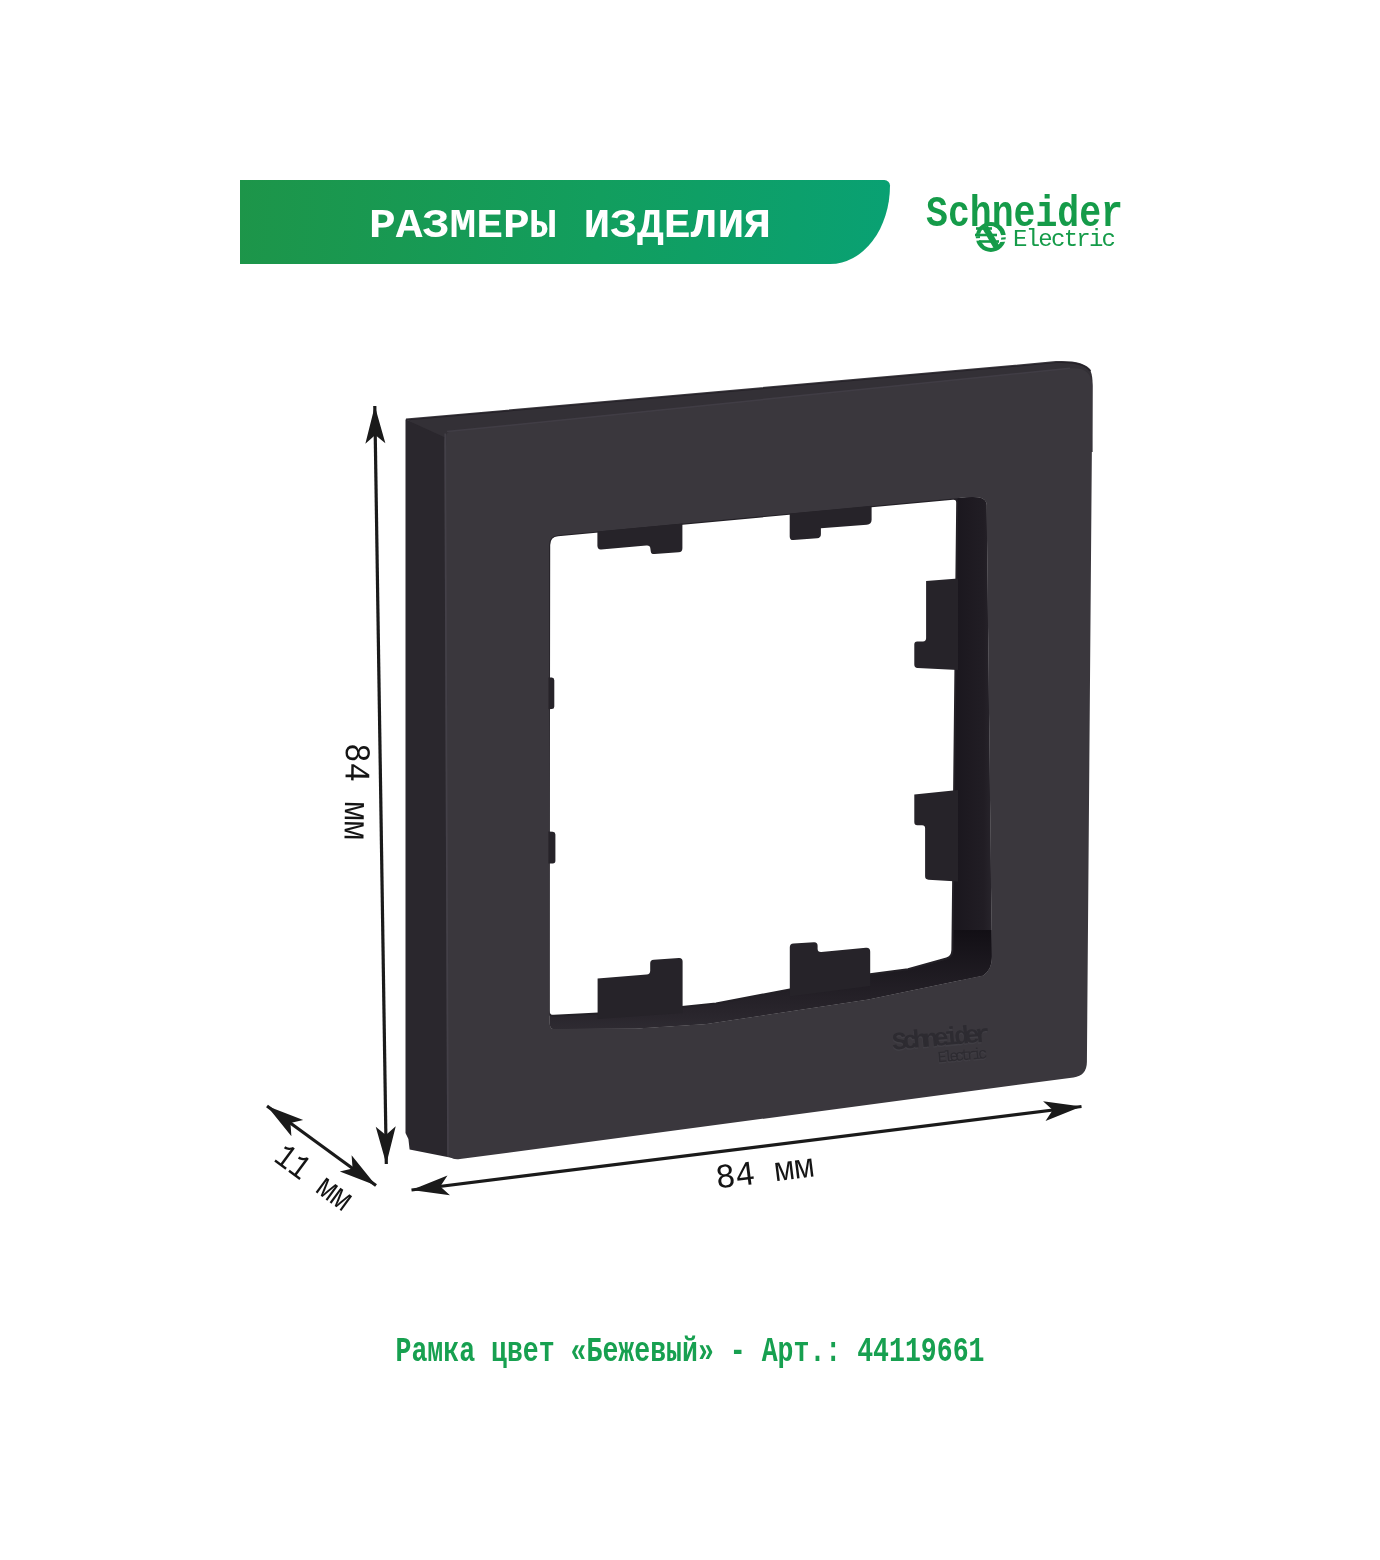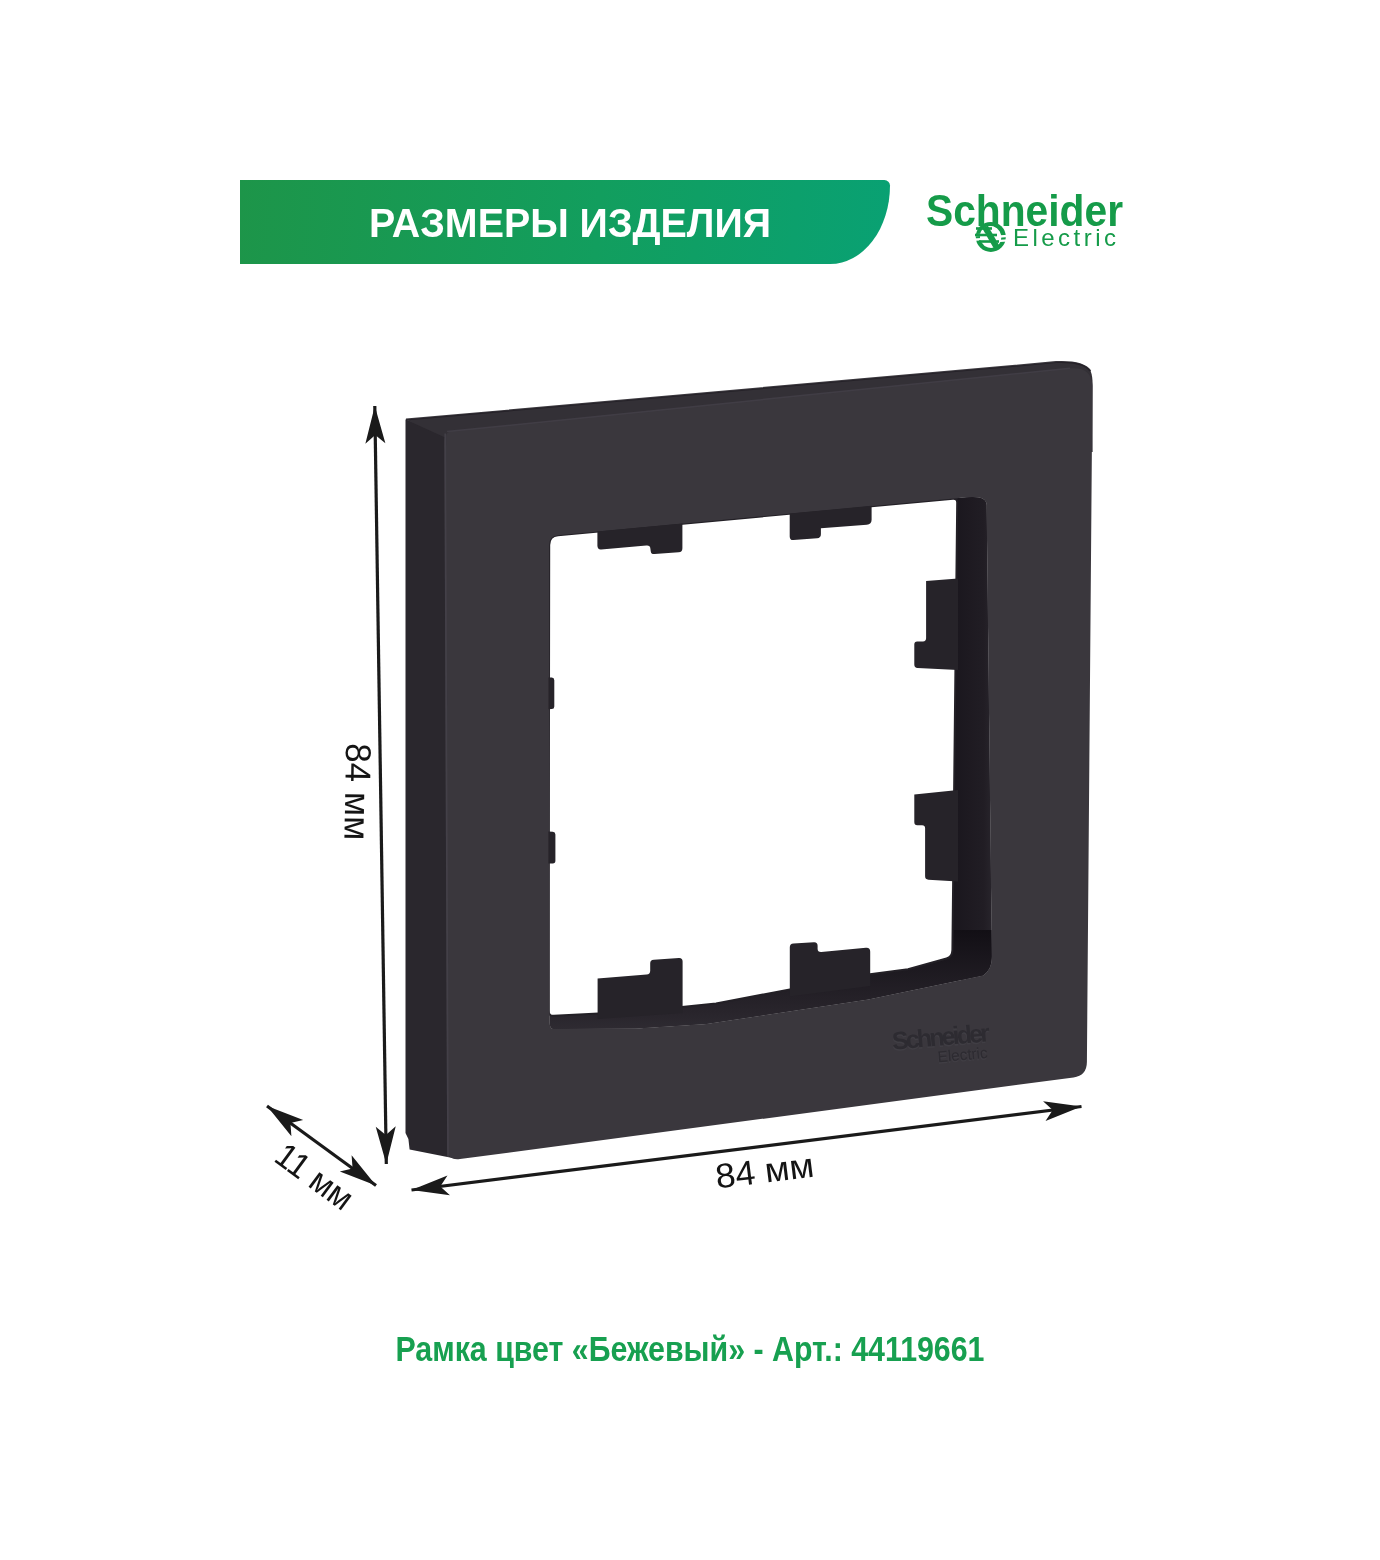--- a/index.html
+++ b/index.html
@@ -1,17 +1,17 @@
 <!DOCTYPE html>
 <html><head>
 <meta charset="utf-8">
 <style>
   html,body{margin:0;padding:0;background:#ffffff;}
   #page{position:relative;width:1380px;height:1560px;background:#ffffff;overflow:hidden;
-        font-family:Liberation Sans, sans-serif;}
+        font-family:Liberation Mono, monospace;}
   #banner{position:absolute;left:240px;top:180px;width:650px;height:84px;
           background:linear-gradient(95deg,#1d9549 0%,#129e5e 55%,#09a173 100%);
           border-radius:0 6px 0 0;border-bottom-right-radius:64px 84px;}
   svg{position:absolute;left:0;top:0;}
 </style>
 </head>
 <body>
 <div id="page">
 
   <div id="banner"></div>

